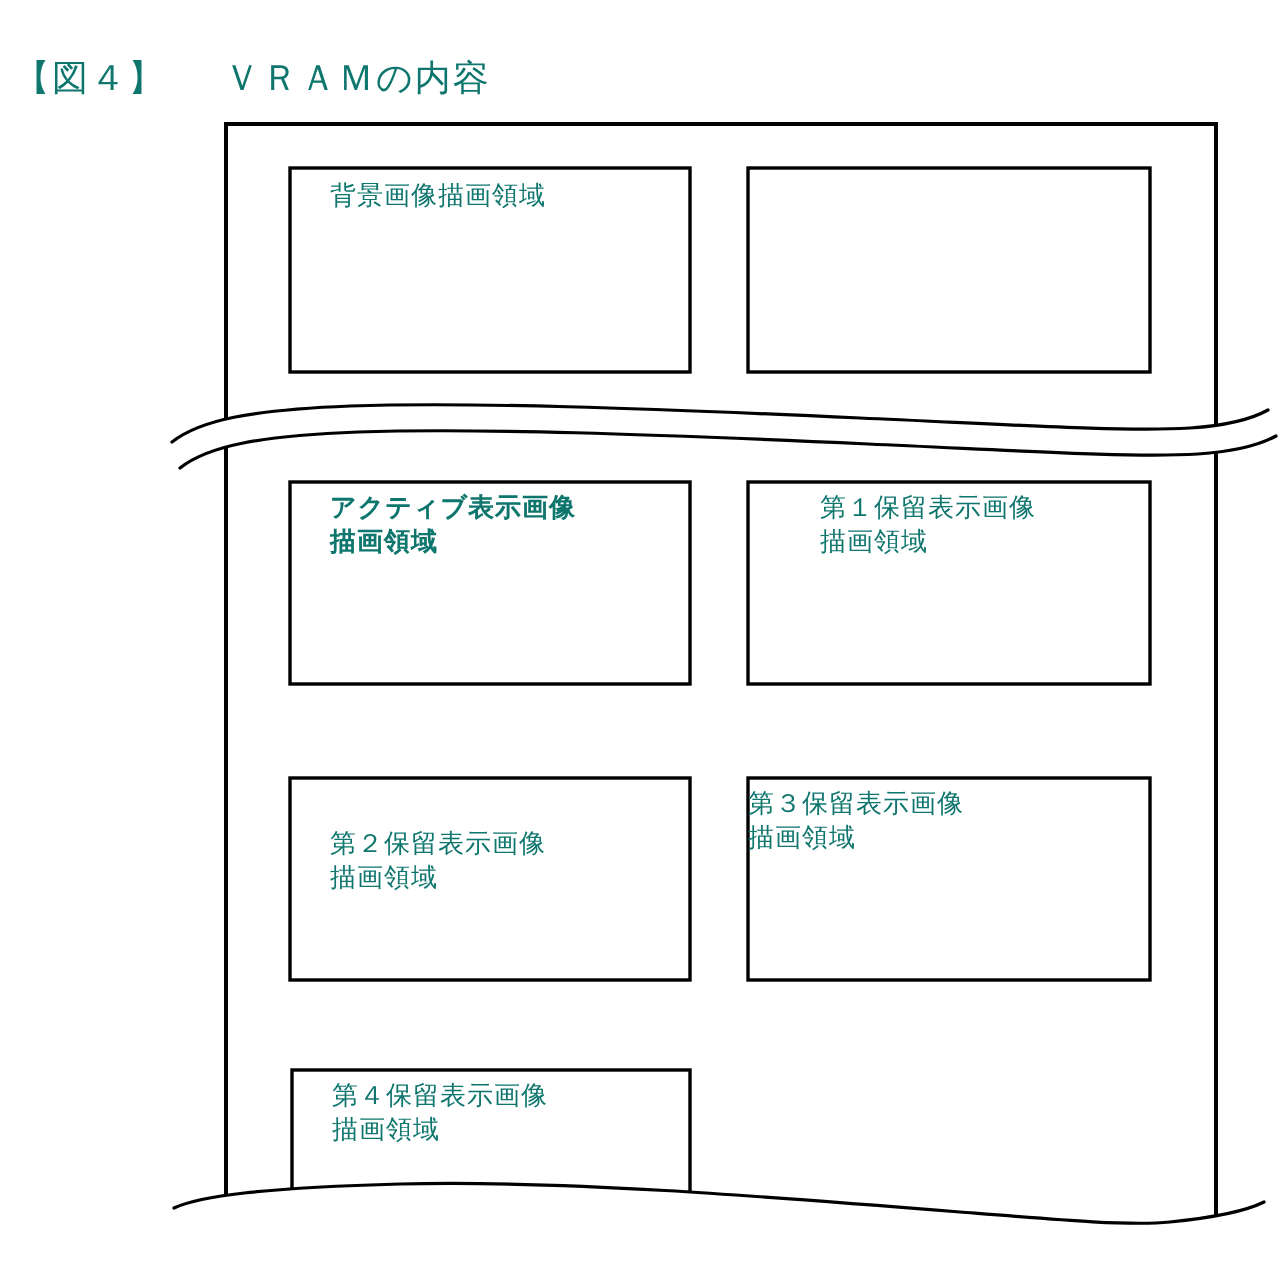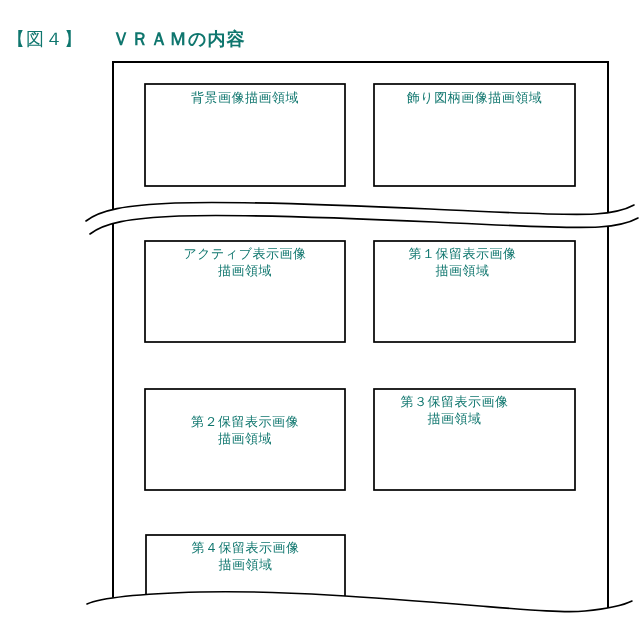--- a/index.html
+++ b/index.html
@@ -32,21 +32,21 @@
     font-weight: 500;
     letter-spacing: 1px;
     white-space: nowrap;
   }
   .fig-title {
     position: absolute;
     left: 112px;
     top: 0;
     font-size: 18px;
     line-height: 20px;
-    font-weight: 700;
+    font-weight: 400;
     letter-spacing: 1px;
     white-space: nowrap;
   }
   svg.linework {
     position: absolute;
     left: 0;
     top: 0;
     width: 640px;
     height: 640px;
   }
@@ -65,26 +65,26 @@
     stroke: none;
   }
   svg.linework .curve {
     fill: none;
     stroke: #000000;
     stroke-width: 1.6;
     stroke-linecap: round;
   }
   .region-label {
     position: absolute;
-    text-align: center;
     white-space: pre-line;
     font-size: 13px;
     line-height: 17px;
     letter-spacing: 0.5px;
     font-weight: 500;
+    padding-left: 20px;
   }
 </style>
 </head>
 <body>
 
 <div class="canvas">
 
   <div class="title-row">
     <span class="fig-tag">【図４】</span>
     <span class="fig-title">ＶＲＡＭの内容</span>
@@ -104,24 +104,23 @@
 
     <path class="mask" d="M 86 221 C 100 210, 125 205, 175 203 C 235 201, 320 204, 430 209 C 500 212, 560 216, 595 214 C 610 213, 625 210, 634 205 L 638 218 C 629 223, 614 226, 599 227 C 564 229, 504 225, 434 222 C 324 217, 239 214, 179 216 C 129 218, 104 223, 90 234 Z"></path>
     <path class="curve" d="M 86 221 C 100 210, 125 205, 175 203 C 235 201, 320 204, 430 209 C 500 212, 560 216, 595 214 C 610 213, 625 210, 634 205"></path>
     <path class="curve" d="M 90 234 C 104 223, 129 218, 179 216 C 239 214, 324 217, 434 222 C 504 225, 564 229, 599 227 C 614 226, 629 223, 638 218"></path>
 
     <path class="mask" d="M 87 604 C 100 598, 130 594, 200 592 C 280 590, 380 598, 480 606 C 530 610, 565 613, 585 611 C 605 609, 622 606, 632 601 L 640 598 L 640 640 L 0 640 L 0 610 Z"></path>
     <path class="curve" d="M 87 604 C 100 598, 130 594, 200 592 C 280 590, 380 598, 480 606 C 530 610, 565 613, 585 611 C 605 609, 622 606, 632 601"></path>
   </svg>
 
   <div class="region-label" style="left:145px; top:89px;  width:200px;">背景画像描画領域</div>
-  <div class="region-label" style="left:374px; top:89px;  width:201px;">飾り図柄画像描画領域</div>
-  <div class="region-label" style="left:145px; top:245px; width:200px;">アクティブ表示画像
+  <div class="region-label" style="left:145px; top:245px; width:200px;font-weight:bold;">アクティブ表示画像
 描画領域</div>
-  <div class="region-label" style="left:362px; top:245px; width:201px;">第１保留表示画像
+  <div class="region-label" style="left:390px; top:245px; width:201px;">第１保留表示画像
 描画領域</div>
   <div class="region-label" style="left:145px; top:413px; width:200px;">第２保留表示画像
 描画領域</div>
   <div class="region-label" style="left:354px; top:393px; width:201px;">第３保留表示画像
 描画領域</div>
   <div class="region-label" style="left:146px; top:539px; width:199px;">第４保留表示画像
 描画領域</div>
 
 </div>
 

